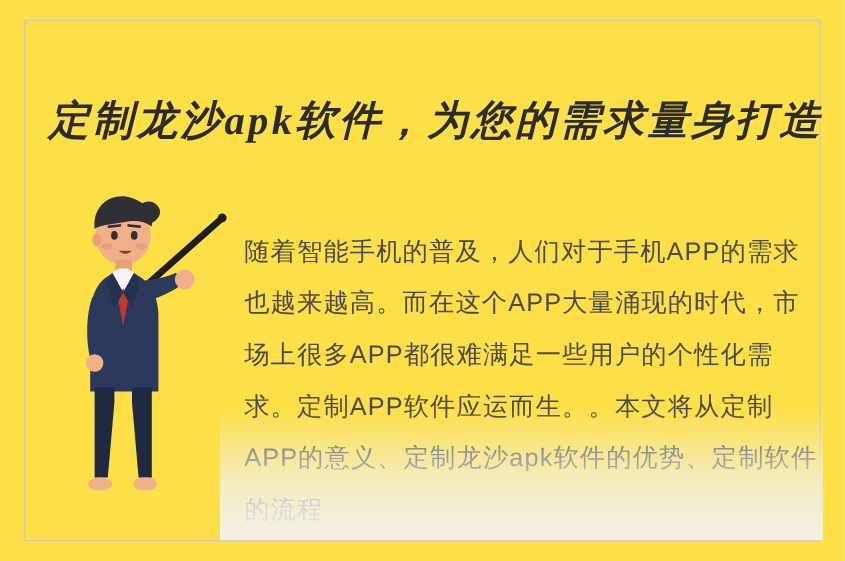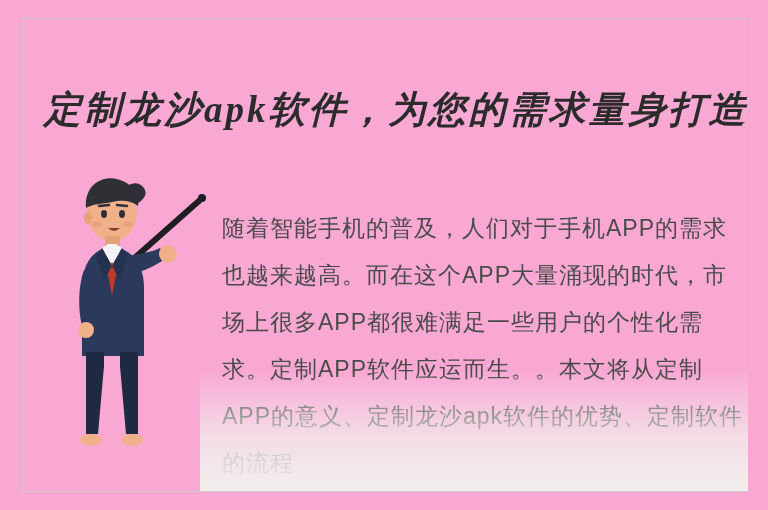--- a/index.html
+++ b/index.html
@@ -10,21 +10,21 @@
     width: 768px;
     height: 510px;
     overflow: hidden;
     font-family: "Liberation Sans", sans-serif;
     background: #efefef;
   }
   .poster {
     position: relative;
     width: 768px;
     height: 510px;
-    background: #f9a8d4;
+    background: #fde047;
     box-sizing: border-box;
   }
   
   .frame {
     position: absolute;
     left: 22px;
     top: 18px;
     right: 22px;
     bottom: 18px;
     border: 1px solid #cdc9c2;

